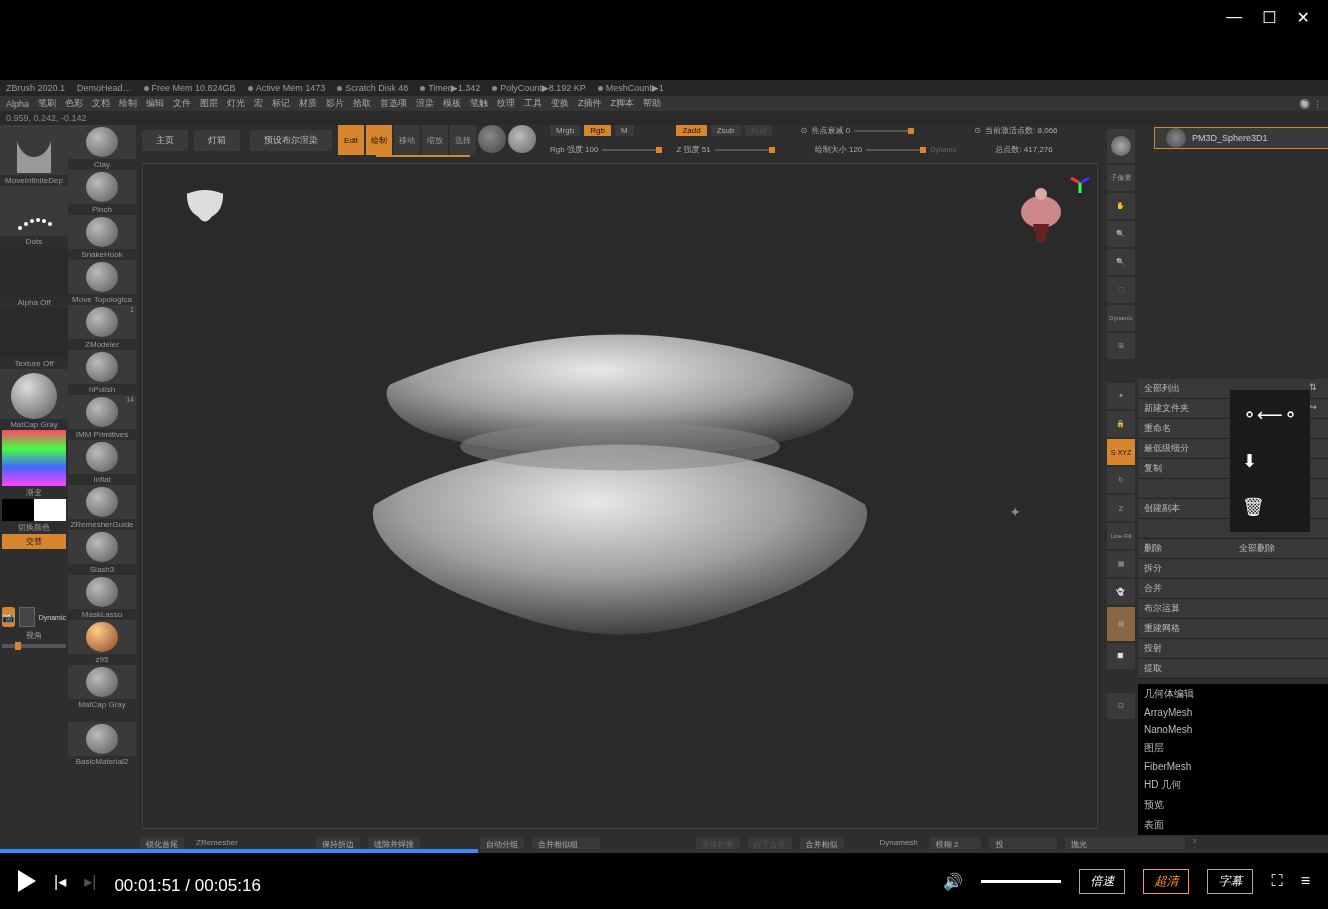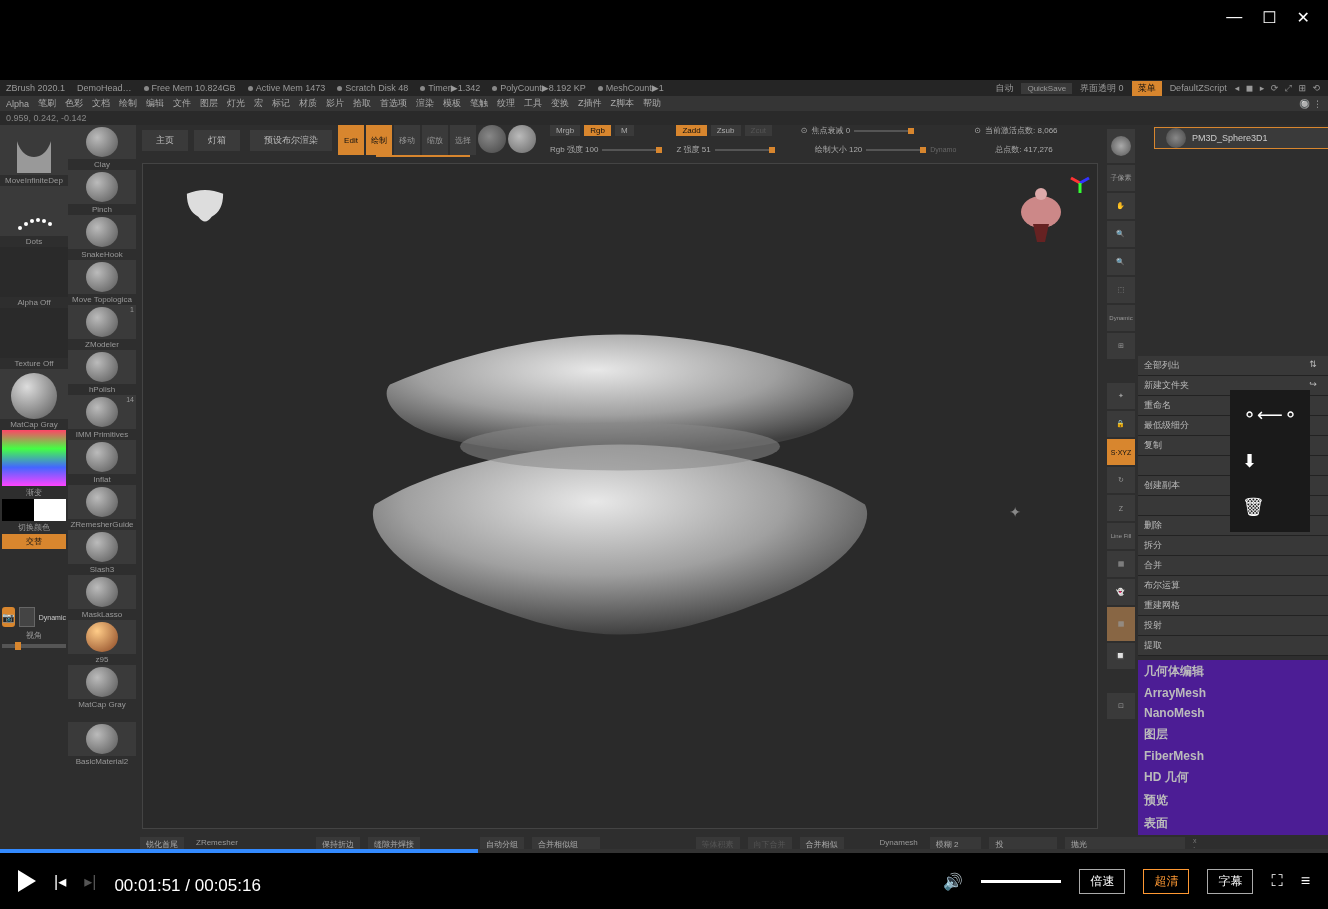--- a/index.html
+++ b/index.html
@@ -54,40 +54,40 @@
 .right-rail { width: 34px; background: #2e2e2e; display: flex; flex-direction: column; gap: 2px; padding-top: 4px; }
 .rail-btn { width: 28px; height: 26px; background: #3a3a3a; margin: 0 auto; display: flex; align-items: center; justify-content: center; font-size: 7px; color: #999; text-align: center; }
 .rail-btn.active { background: #d8862e; color: #111; }
 .rail-btn.wide { height: 34px; }
 
 
 .far-right { width: 190px; background: #2e2e2e; display: flex; flex-direction: column; }
 .fr-row { display: flex; background: #383838; border-bottom: 1px solid #222; font-size: 9px; }
 .fr-cell { flex: 1; padding: 3px 6px; color: #bbb; }
 .fr-cell.small { flex: 0 0 30px; text-align: center; }
-.fr-header { background: #4c1d95; padding: 3px 6px; font-size: 12px; color: #bbb; font-weight: bold; }
+.fr-header { background: #000000; padding: 3px 6px; font-size: 10px; color: #bbb; }
 .subtool-thumb { width: 180px; height: 28px; background: #3a3a3a; border: 1px solid #d8862e; margin: 2px 16px; display: flex; align-items: center; padding: 0 11px; font-size: 9px; }
 .thumb-img { width: 20px; height: 20px; background: radial-gradient(circle, #888, #444); border-radius: 50%; margin-right: 6px; }
 
 
 .bottom-panels { height: 68px; background: #2e2e2e; display: flex; padding: 2px 140px 2px 140px; gap: 8px; font-size: 8px; }
 .bp-group { display: flex; flex-direction: column; gap: 2px; }
 .bp-btn { background: #383838; padding: 2px 6px; color: #aaa; white-space: nowrap; }
 .bp-btn.on { color: #d8862e; }
 .bp-label { color: #999; padding: 1px 4px; }
 
 
 .progress-bar { position: absolute; bottom: 56px; left: 0; right: 0; height: 4px; background: #333; }
 .progress-fill { height: 100%; background: #338aff; width: 36%; }
 .video-bar { position: absolute; bottom: 0; left: 0; right: 0; height: 56px; background: #000; display: flex; align-items: center; padding: 0 18px; gap: 18px; color: #fff; }
 .play-btn { width: 0; height: 0; border-left: 18px solid #fff; border-top: 11px solid transparent; border-bottom: 11px solid transparent; cursor: pointer; }
 .vb-icon { font-size: 16px; cursor: pointer; }
 .vb-time { font-size: 17px; margin-top: 10px; }
 .vb-spacer { flex: 1; }
-.vb-btn { border: 1px solid #aaa; padding: 3px 10px; font-size: 12px; cursor: pointer; }
+.vb-btn { border: 1px solid #aaa; padding: 3px 10px; font-size: 12px; cursor: pointer; font-style: italic; }
 .vb-btn.hl { border-color: #ff9933; color: #ff9933; }
 .vol-slider { width: 80px; height: 3px; background: #fff; }
 
 
 .float-right { position: absolute; right: 18px; top: 390px; display: flex; flex-direction: column; gap: 24px; background: #1a1a1a; padding: 14px 12px; z-index: 50; }
 .float-right div { color: #fff; font-size: 18px; cursor: pointer; }
 </style>
 </head>
 <body>
 
@@ -119,28 +119,20 @@
       <span>Timer▶1.342</span>
     </div>
   <div class="sitem">
       <span class="dot"></span>
       <span>PolyCount▶8.192 KP</span>
     </div>
   <div class="sitem">
       <span class="dot"></span>
       <span>MeshCount▶1</span>
     </div>
-  <div class="status-right">
-    <span>自动</span>
-    <span class="mini-btn">QuickSave</span>
-    <span>界面透明 0</span>
-    <span class="orange-btn">菜单</span>
-    <span>DefaultZScript</span>
-    <span style="letter-spacing:2px">◂ ◼ ▸ ⟳ ⤢ ⊞ ⟲</span>
-  </div>
 </div>
 
 <div class="menu-bar">
   <span>Alpha</span>
   <span>笔刷</span>
   <span>色彩</span>
   <span>文档</span>
   <span>绘制</span>
   <span>编辑</span>
   <span>文件</span>

